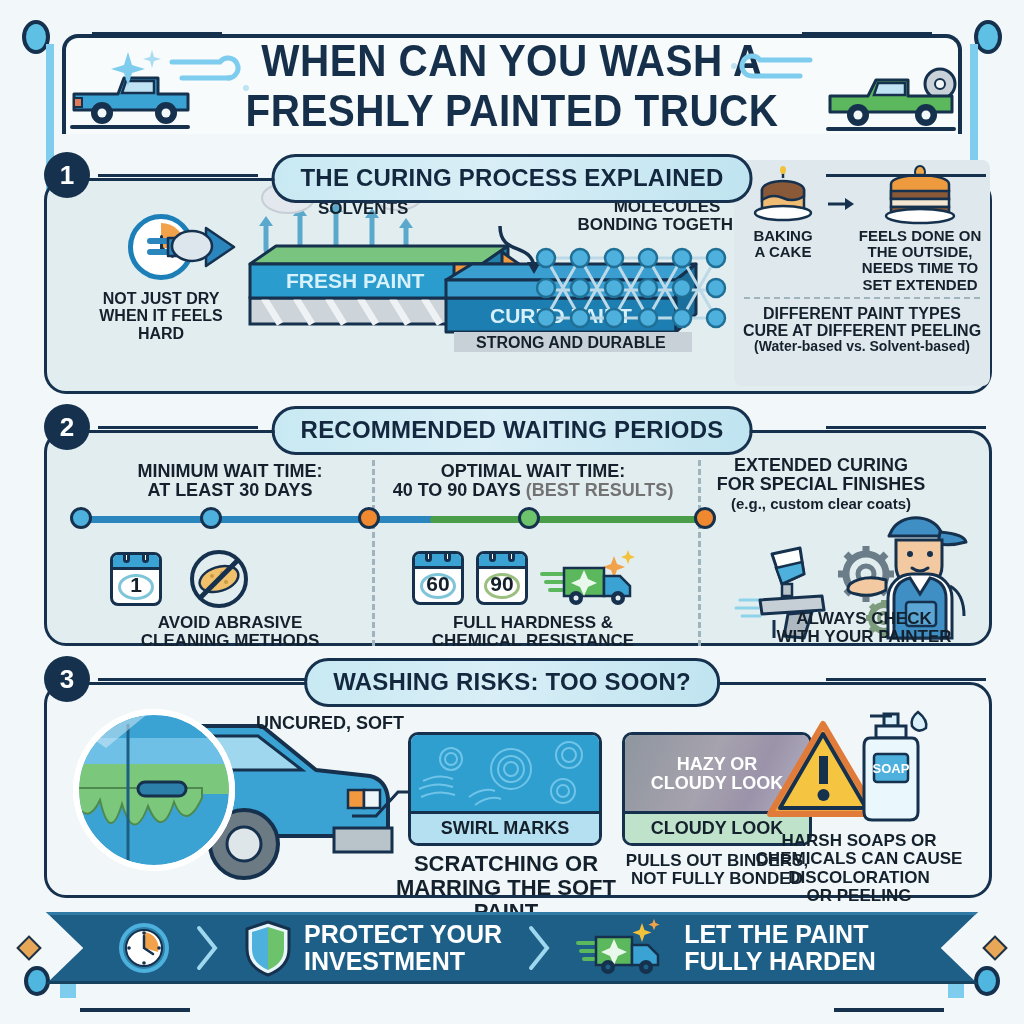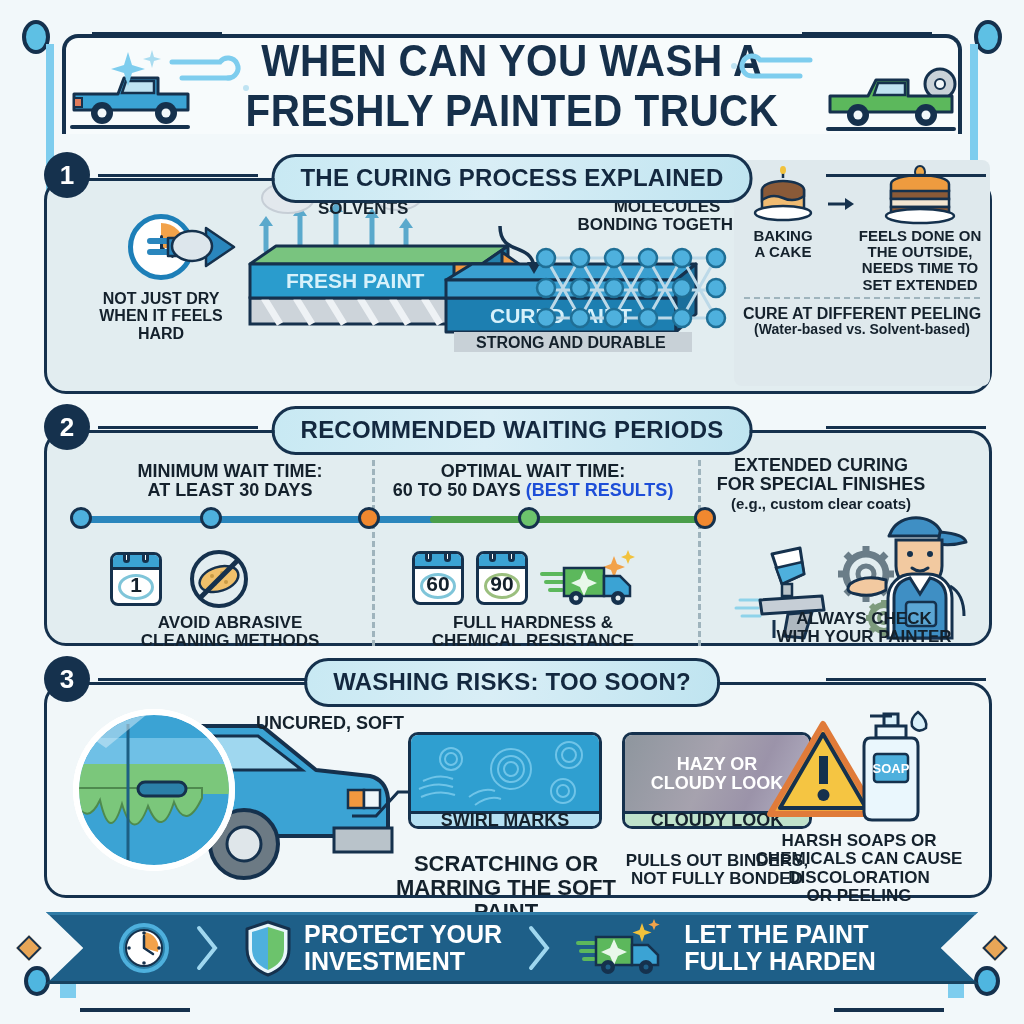--- a/index.html
+++ b/index.html
@@ -109,21 +109,21 @@
               font-size: 21px; font-weight: 800; color: #14212c;
               font-family: "Liberation Sans Narrow", "Liberation Sans", sans-serif; }
   .cal .oval { position: absolute; left: 5px; right: 5px; top: 19px; height: 26px;
                border: 3px solid #7fc5d9; border-radius: 50%; }
 
   
   #sec3 { top: 656px; height: 242px; }
   .rcard { position: absolute; border: 3px solid #15314d; border-radius: 10px; overflow: hidden; }
   .rcard .body { height: 76px; position: relative; }
   .rcard .label {
-    height: 15px; display: flex; align-items: center; justify-content: center;
+    height: 32px; display: flex; align-items: center; justify-content: center;
     font-size: 18px; font-weight: 800; color: #14212c;
     font-family: "Liberation Sans Narrow", "Liberation Sans", sans-serif;
     border-top: 3px solid #15314d;
   }
 
   
   .ribbon { position: absolute; left: 46px; top: 912px; width: 932px; height: 72px; }
   .ribbon-body {
     position: absolute; inset: 0; background: #1e5f88;
     clip-path: polygon(0 0, 100% 0, 96% 50%, 100% 100%, 0 100%, 4% 50%);
@@ -337,38 +337,39 @@
             <path d="M14 39 h58 v7 h-58 z" fill="#8a5a38" stroke="#15314d" stroke-width="2.5"></path>
             <ellipse cx="43" cy="48" rx="34" ry="7" fill="#ffffff" stroke="#15314d" stroke-width="2.5"></ellipse>
           </svg>
           <div class="cap" style="font-size:15px; margin-top:4px; white-space:pre-line;">FEELS DONE ON
 THE OUTSIDE,
 NEEDS TIME TO
 SET EXTENDED</div>
         </div>
       </div>
       <div class="dash-div" style="margin-top:4px;"></div>
+      <div class="cap" style="font-size:16px;">DIFFERENT PAINT TYPES</div>
       <div class="cap" style="font-size:16px;">CURE AT DIFFERENT PEELING</div>
       <div class="cap" style="font-size:14px; font-weight:700;">(Water-based vs. Solvent-based)</div>
     </div>
   </div>
 
   <div class="section" id="sec2">
     <div class="sec-panel"></div>
     <div class="sec-badge">2</div>
     <div class="sec-rule" style="left:72px; width:160px;"></div>
     <div class="sec-rule" style="right:12px; width:160px;"></div>
     <div class="sec-pill">RECOMMENDED WAITING PERIODS</div>
 
     <div class="cap" style="position:absolute; left:66px; top:58px; width:276px; font-size:18px; white-space:pre-line;">MINIMUM WAIT TIME:
 AT LEAST 30 DAYS</div>
     <div style="position:absolute; left:352px; top:58px; width:310px; text-align:center;">
       <div class="cap" style="font-size:18px;">OPTIMAL WAIT TIME:</div>
       <div style="font-size:18px; line-height:1.08;">
-        <span class="cap" style="display:inline;">60 TO 50 DAYS</span><span style="color:#1d4ed8; font-weight:700; font-family:'Liberation Sans Narrow','Liberation Sans',sans-serif;"> (BEST RESULTS)</span>
+        <span class="cap" style="display:inline;">40 TO 90 DAYS</span><span style="color:#737373; font-weight:700; font-family:'Liberation Sans Narrow','Liberation Sans',sans-serif;"> (BEST RESULTS)</span>
       </div>
     </div>
     <div style="position:absolute; right:34px; top:52px; width:286px; text-align:center;">
       <div class="cap" style="font-size:18px; white-space:pre-line;">EXTENDED CURING
 FOR SPECIAL FINISHES</div>
       <div style="font-size:15px; font-weight:700; color:#14212c; font-family:'Liberation Sans Narrow','Liberation Sans',sans-serif;">(e.g., custom clear coats)</div>
     </div>
 
     <div class="vdash" style="left:346px; top:56px; height:186px;"></div>
     <div class="vdash" style="left:672px; top:56px; height:186px;"></div>

